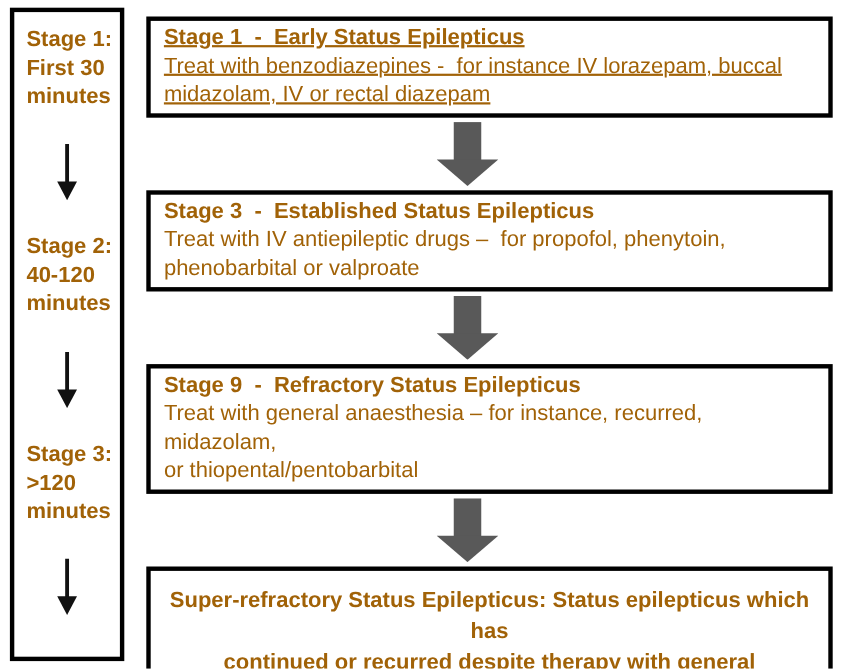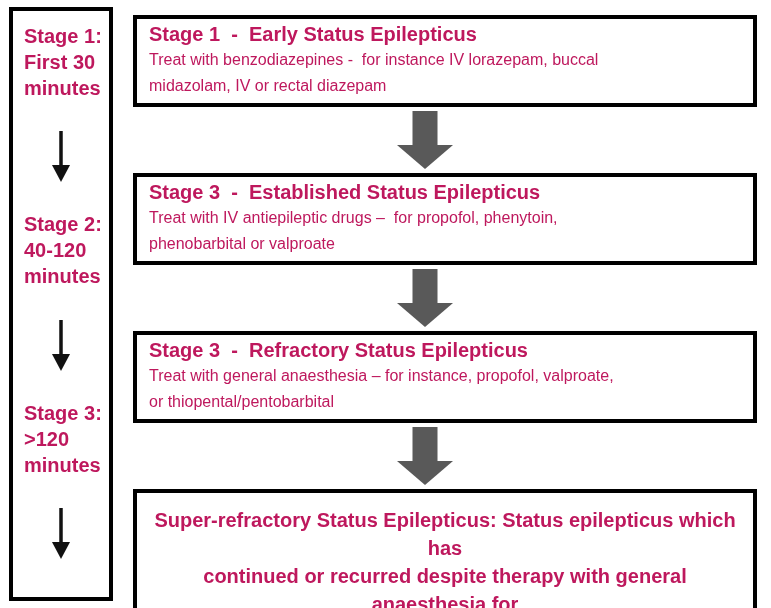--- a/index.html
+++ b/index.html
@@ -1,41 +1,41 @@
 <!DOCTYPE html>
 <html><head>
 <meta charset="utf-8">
 <style>
   html,body { margin:0; padding:0; background:#ffffff; }
   .canvas {
     position:relative; width:771px; height:608px; background:#ffffff;
-    font-family:"Liberation Sans", sans-serif; color:#be185d; overflow:hidden;
+    font-family:"Liberation Sans", sans-serif; color:#a16207; overflow:hidden;
   }
   
   .timeline {
     position:absolute; left:9px; top:7px; width:104px; height:594px;
     border:4px solid #000; box-sizing:border-box; background:#fff;
     display:flex; flex-direction:column; align-items:center;
     justify-content:space-between; padding:12px 0 38px;
   }
   .tl-label {
     white-space:pre-wrap; font-weight:bold; font-size:20px; line-height:26px;
     width:100%; padding-left:11px; box-sizing:border-box; text-align:left;
   }
   .tl-arrow { display:block; }
   .tl-arrow svg { display:block; }
   
   .flow { position:absolute; left:133px; top:0; width:624px; }
   .stage-box {
     border:4px solid #000; box-sizing:border-box; background:#fff;
     padding:2px 12px 4px;
   }
-  .stage-box.first { margin-top:15px; }
+  .stage-box.first { margin-top:15px;text-decoration:underline; }
   .stage-title { font-weight:bold; font-size:20px; line-height:26px; white-space:pre-wrap; }
-  .stage-body  { font-size:16px; line-height:26px; white-space:pre-wrap; }
+  .stage-body  { font-size:20px; line-height:26px; white-space:pre-wrap; }
   .flow-arrow {
     height:62px; display:flex; align-items:center; justify-content:center;
     transform:translateX(-20px); margin:2px 0;
   }
   .flow-arrow svg { display:block; }
   .final-box {
     border:4px solid #000; box-sizing:border-box; background:#fff;
     padding:13px 10px; text-align:center; font-weight:bold;
     font-size:20px; line-height:28px; white-space:pre-wrap;
   }
@@ -103,22 +103,22 @@
     </div>
 
     <div class="flow-arrow">
       <svg width="56" height="58" viewBox="0 0 56 58" xmlns="http://www.w3.org/2000/svg">
         <rect x="15.5" y="0" width="25" height="36" fill="#595959"></rect>
         <polygon points="0,34 56,34 28,58" fill="#595959"></polygon>
       </svg>
     </div>
 
     <div class="stage-box">
-      <div class="stage-title">Stage 3  -  Refractory Status Epilepticus</div>
-      <div class="stage-body">Treat with general anaesthesia – for instance, propofol, valproate,
+      <div class="stage-title">Stage 9  -  Refractory Status Epilepticus</div>
+      <div class="stage-body">Treat with general anaesthesia – for instance, recurred, midazolam,
 or thiopental/pentobarbital</div>
     </div>
 
     <div class="flow-arrow">
       <svg width="56" height="58" viewBox="0 0 56 58" xmlns="http://www.w3.org/2000/svg">
         <rect x="15.5" y="0" width="25" height="36" fill="#595959"></rect>
         <polygon points="0,34 56,34 28,58" fill="#595959"></polygon>
       </svg>
     </div>
 

